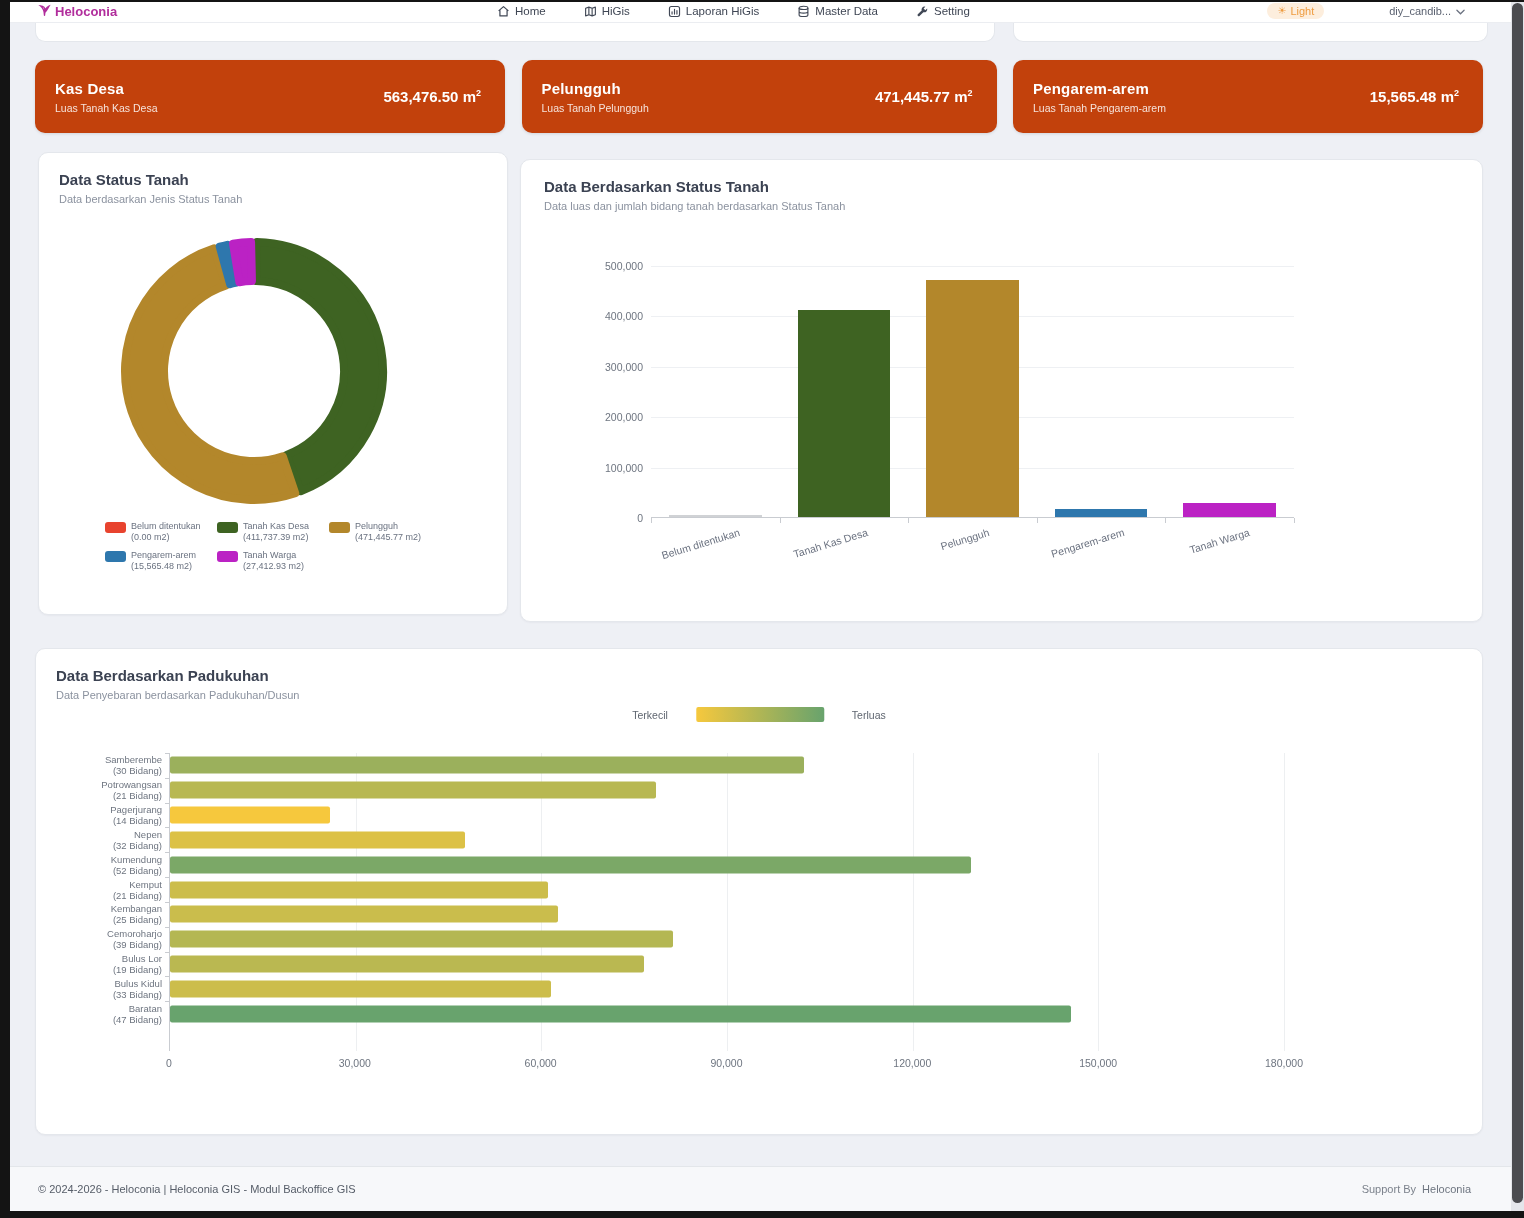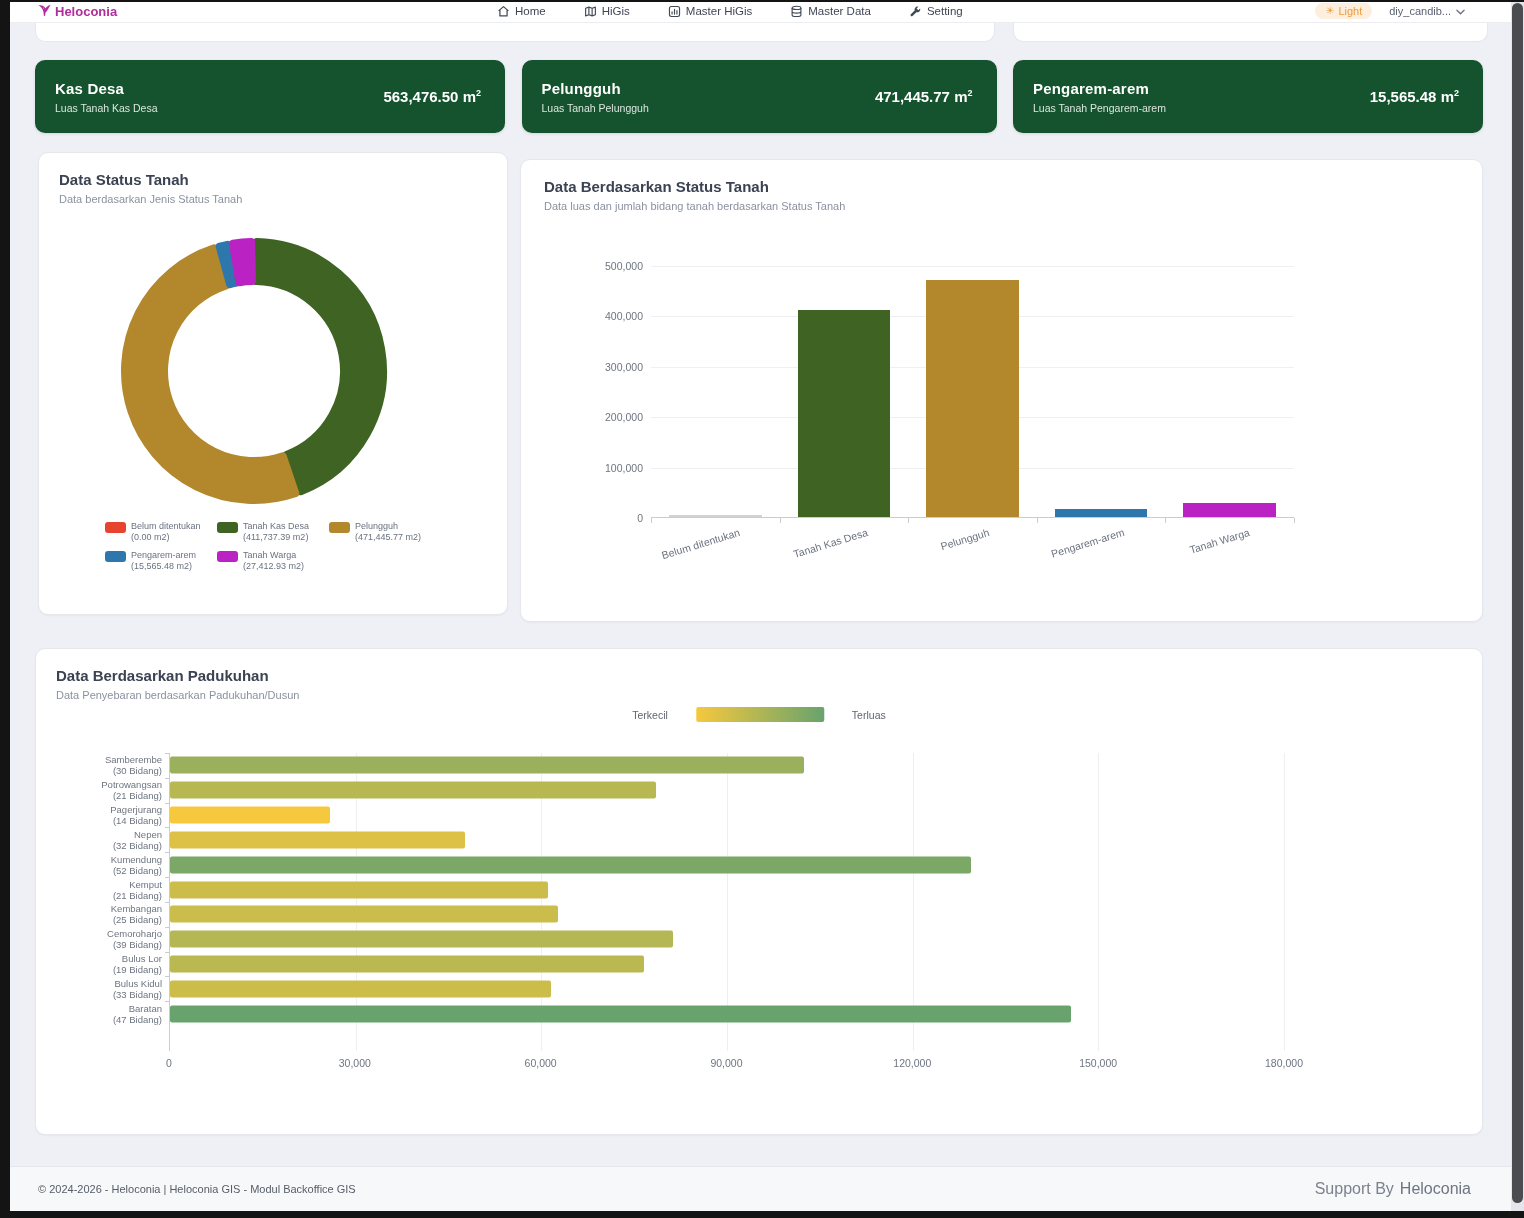--- a/index.html
+++ b/index.html
@@ -18,32 +18,32 @@
           border-bottom:1px solid #ebedf1;display:flex;align-items:center;z-index:40;}
   .brand{display:flex;align-items:center;gap:4px;margin-left:28px;cursor:pointer;}
   .brand-text{font-size:13px;font-weight:bold;color:#b12d9c;}
   .menu{position:absolute;left:487px;display:flex;gap:38px;align-items:center;}
   .menu-item{display:flex;align-items:center;gap:5px;font-size:11.5px;color:#3f4654;cursor:pointer;white-space:nowrap;}
   .menu-item svg{display:block;}
   .nav-right{position:absolute;right:46px;display:flex;align-items:center;gap:17px;}
   .light-pill{display:flex;align-items:center;gap:4px;background:#fdeedd;color:#ee9b3f;
               border-radius:10px;padding:2px 10px;font-size:11px;cursor:pointer;}
   .sun{font-size:10px;line-height:1;}
-  .user-menu{display:flex;align-items:center;gap:5px;font-size:11px;color:#5a6170;cursor:pointer;}
+  .user-menu{display:flex;align-items:center;gap:5px;font-size:11px;color:#5a6170;cursor:pointer;margin-left:48px;}
 
   
   .top-stub{position:absolute;top:23px;height:19px;background:#fff;border:1px solid #e4e7ec;border-top:none;
             border-radius:0 0 10px 10px;}
   .top-stub.s1{left:35px;width:960px;}
   .top-stub.s2{left:1013px;width:475px;}
 
   
   .stat-row{position:absolute;left:35px;top:60px;width:1448px;display:grid;
             grid-template-columns:470px 475px 470px;gap:15px 14px;justify-content:space-between;}
-  .stat-card{height:73px;background:#14532d;border-radius:10px;color:#fff;display:flex;
+  .stat-card{height:73px;background:#c2410c;border-radius:10px;color:#fff;display:flex;
              align-items:center;justify-content:space-between;padding:0 24px 0 20px;box-shadow:0 1px 3px rgba(16,24,40,.12);}
   .stat-title{font-size:15px;font-weight:bold;letter-spacing:.2px;}
   .stat-sub{font-size:10.5px;opacity:.85;margin-top:5px;}
   .stat-value{font-size:15px;font-weight:bold;white-space:nowrap;}
   .stat-value sup{font-size:9px;}
 
   
   .card{position:absolute;background:#fff;border:1px solid #e4e7ec;border-radius:10px;
         box-shadow:0 1px 2px rgba(16,24,40,.04);}
   .card-title{font-size:15px;font-weight:bold;color:#3b4252;}
@@ -94,21 +94,21 @@
          text-align:right;font-size:9.5px;line-height:11px;color:#6e7580;}
   .h-cat-tick{position:absolute;left:-5px;width:5px;height:1px;background:#c9ccd1;}
   .h-xlabels{position:absolute;left:133px;top:408px;width:1115px;height:14px;}
   .h-xlab{position:absolute;transform:translateX(-50%);font-size:10.5px;color:#6e7580;white-space:nowrap;}
 
   
   .footer{position:absolute;left:10px;right:13px;top:1166px;height:45px;background:#f7f8fa;
           border-top:1px solid #e3e6ea;display:flex;align-items:center;justify-content:space-between;
           padding:0 40px 0 28px;}
   .footer-left{font-size:11px;color:#565d68;}
-  .footer-right{font-size:16px;color:#7c828c;display:flex;gap:6px;}
+  .footer-right{font-size:11px;color:#7c828c;display:flex;gap:6px;}
   .footer-right .fbrand{color:#6e7580;}
 </style>
 </head>
 <body>
 
 <div class="screen">
 
   <div class="navbar">
     <div class="brand">
       <span>
@@ -135,21 +135,21 @@
           </span>
         <span>HiGis</span>
       </a>
       <a class="menu-item">
         <span>
             <svg width="13" height="13" viewBox="0 0 16 16" fill="none" stroke="#414856" stroke-width="1.4">
               <rect x="1.8" y="1.8" width="12.4" height="12.4" rx="2.4"></rect>
               <path d="M5 11.2 V8.4 M8 11.2 V5.2 M11 11.2 V6.8" stroke-linecap="round"></path>
             </svg>
           </span>
-        <span>Master HiGis</span>
+        <span>Laporan HiGis</span>
       </a>
       <a class="menu-item">
         <span>
             <svg width="13" height="13" viewBox="0 0 16 16" fill="none" stroke="#414856" stroke-width="1.4">
               <ellipse cx="8" cy="3.6" rx="5.4" ry="2"></ellipse>
               <path d="M2.6 3.6 V12.2 C2.6 13.3 5 14.2 8 14.2 S13.4 13.3 13.4 12.2 V3.6 M2.6 8 C2.6 9.1 5 10 8 10 S13.4 9.1 13.4 8"></path>
             </svg>
           </span>
         <span>Master Data</span>
       </a>

